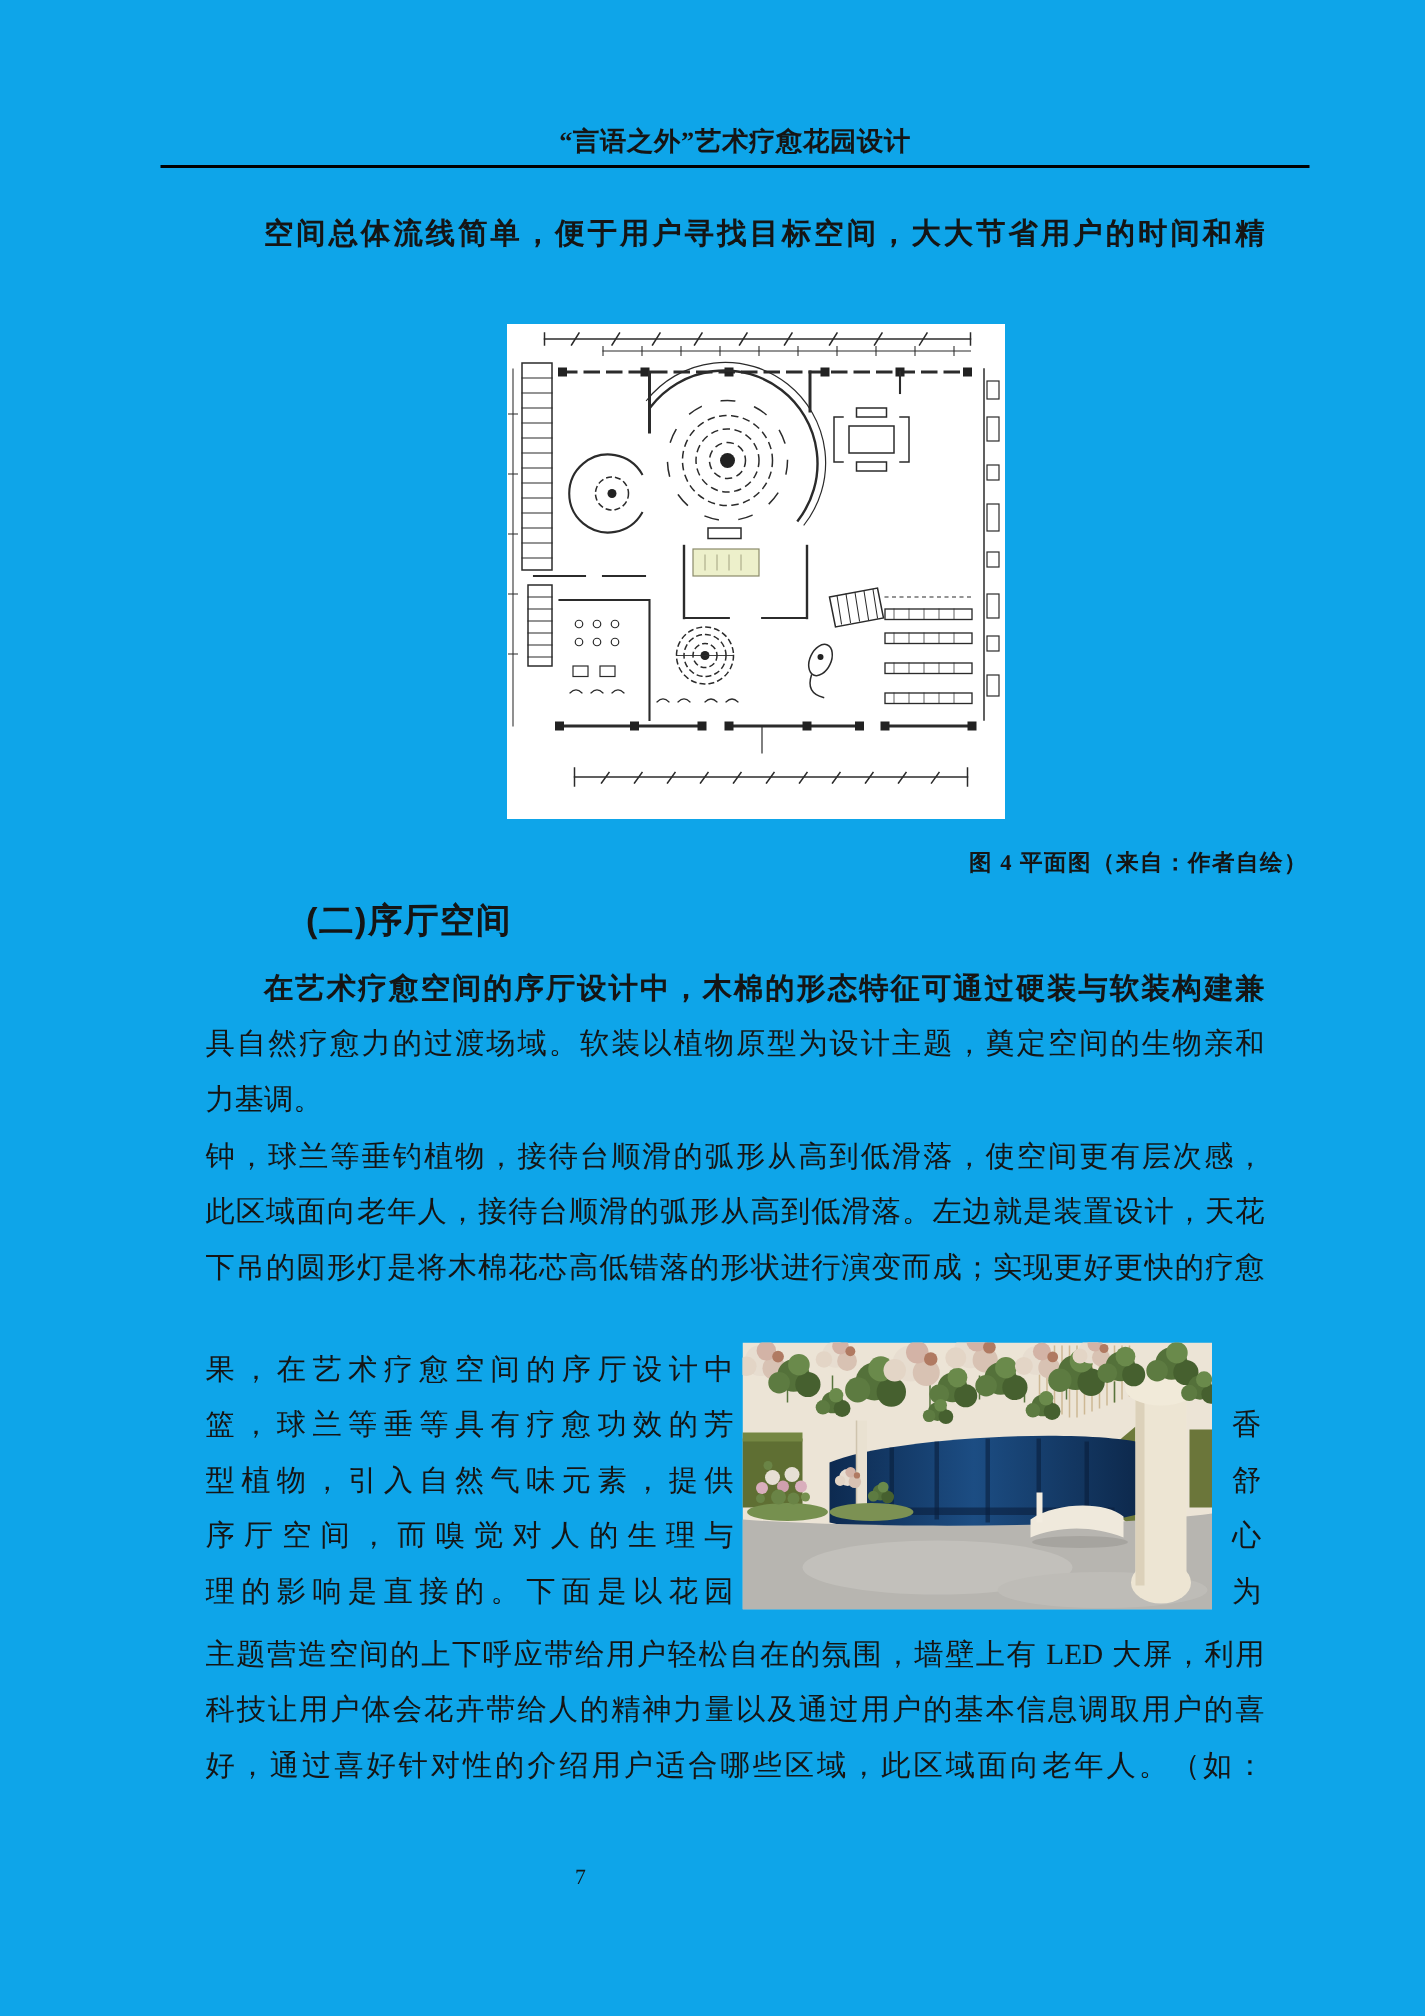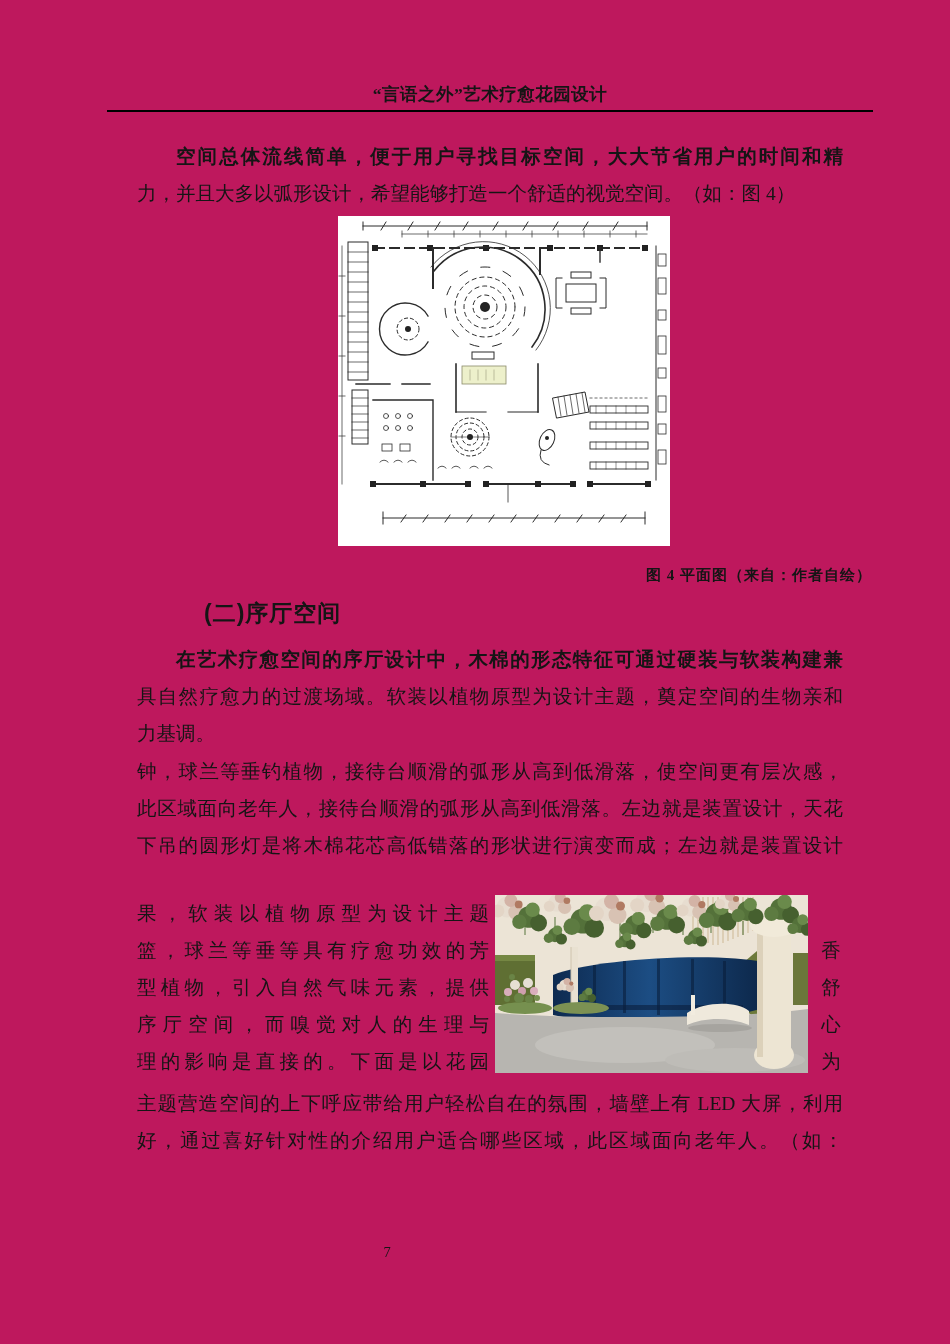--- a/index.html
+++ b/index.html
@@ -1,17 +1,17 @@
 <!DOCTYPE html>
 <html><head>
 <meta charset="utf-8">
 <style>
   html,body{margin:0;padding:0;background:#ffffff;}
   .page{
-    position:relative;width:950px;height:1344px;background:#be185d;
+    position:relative;width:950px;height:1344px;background:#0ea5e9;
     font-family:"Liberation Serif","DejaVu Serif",serif;color:#151515;
     overflow:hidden;
   }
   .abs{position:absolute;}
   .hdr-title{
     left:107px;top:82px;width:766px;text-align:center;
     font-size:17.5px;font-weight:600;letter-spacing:.5px;
   }
   .hdr-rule{left:107px;top:110px;width:766px;height:2px;background:#000;}
   .para{left:137px;width:706px;font-size:19.5px;line-height:37px;}
@@ -37,21 +37,20 @@
 </head>
 <body>
 
 <div class="page">
 
   <div class="abs hdr-title">“言语之外”艺术疗愈花园设计</div>
   <div class="abs hdr-rule"></div>
 
   <div class="abs para" style="top:138px">
     <div class="line just ind">空间总体流线简单，便于用户寻找目标空间，大大节省用户的时间和精</div>
-    <div class="line">力，并且大多以弧形设计，希望能够打造一个舒适的视觉空间。（如：图 4）</div>
   </div>
 
   <svg class="abs floorplan" viewBox="0 0 332 330" xmlns="http://www.w3.org/2000/svg" role="img">
     <g stroke="#2b2b2b" fill="none" stroke-width="1" stroke-linecap="square">
       <line x1="25" y1="10" x2="309" y2="10"></line>
       <line x1="25" y1="6" x2="25" y2="14"></line>
         <line x1="309" y1="6" x2="309" y2="14"></line>
       <path d="M48,6l-5,8 M75,6l-5,8 M102,6l-5,8 M130,6l-5,8 M160,6l-5,8 M190,6l-5,8 M220,6l-5,8 M250,6l-5,8 M280,6l-5,8"></path>
       <line x1="64" y1="18" x2="309" y2="18" stroke-width="0.7"></line>
       <path d="M64,15v6 M90,15v6 M116,15v6 M142,15v6 M168,15v6 M194,15v6 M220,15v6 M246,15v6 M272,15v6 M298,15v6" stroke-width="0.7"></path>
@@ -177,25 +176,25 @@
 
   <div class="abs para" style="top:641px">
     <div class="line just ind">在艺术疗愈空间的序厅设计中，木棉的形态特征可通过硬装与软装构建兼</div>
     <div class="line just">具自然疗愈力的过渡场域。软装以植物原型为设计主题，奠定空间的生物亲和</div>
     <div class="line">力基调。</div>
   </div>
 
   <div class="abs para" style="top:753px">
     <div class="line just">钟，球兰等垂钓植物，接待台顺滑的弧形从高到低滑落，使空间更有层次感，</div>
     <div class="line just">此区域面向老年人，接待台顺滑的弧形从高到低滑落。左边就是装置设计，天花</div>
-    <div class="line just">下吊的圆形灯是将木棉花芯高低错落的形状进行演变而成；左边就是装置设计</div>
+    <div class="line just">下吊的圆形灯是将木棉花芯高低错落的形状进行演变而成；实现更好更快的疗愈</div>
   </div>
 
   <div class="abs wrap-left">
-    <div class="line just">果，软装以植物原型为设计主题</div>
+    <div class="line just">果，在艺术疗愈空间的序厅设计中</div>
     <div class="line just">篮，球兰等垂等具有疗愈功效的芳</div>
     <div class="line just">型植物，引入自然气味元素，提供</div>
     <div class="line just">序厅空间，而嗅觉对人的生理与</div>
     <div class="line just">理的影响是直接的。下面是以花园</div>
   </div>
 
   <div class="abs wrap-right">
     <div class="line">香</div>
     <div class="line">舒</div>
     <div class="line">心</div>
@@ -286,18 +285,19 @@
     <use href="#fol" transform="translate(252,16) scale(1.1)"></use>
     <use href="#fol" transform="translate(286,14) scale(1.2)"></use>
     <use href="#fol" transform="translate(305,30) scale(0.9)"></use>
     <use href="#fol" transform="translate(60,40) scale(0.8)"></use>
     <use href="#fol" transform="translate(130,46) scale(0.7)"></use>
     <use href="#fol" transform="translate(200,42) scale(0.8)"></use>
   </svg>
 
   <div class="abs para p4">
     <div class="line just">主题营造空间的上下呼应带给用户轻松自在的氛围，墙壁上有 LED 大屏，利用</div>
+    <div class="line just">科技让用户体会花卉带给人的精神力量以及通过用户的基本信息调取用户的喜</div>
     <div class="line just">好，通过喜好针对性的介绍用户适合哪些区域，此区域面向老年人。（如：</div>
   </div>
 
   <div class="abs pagenum">7</div>
 
 </div>
 
 </body></html>

